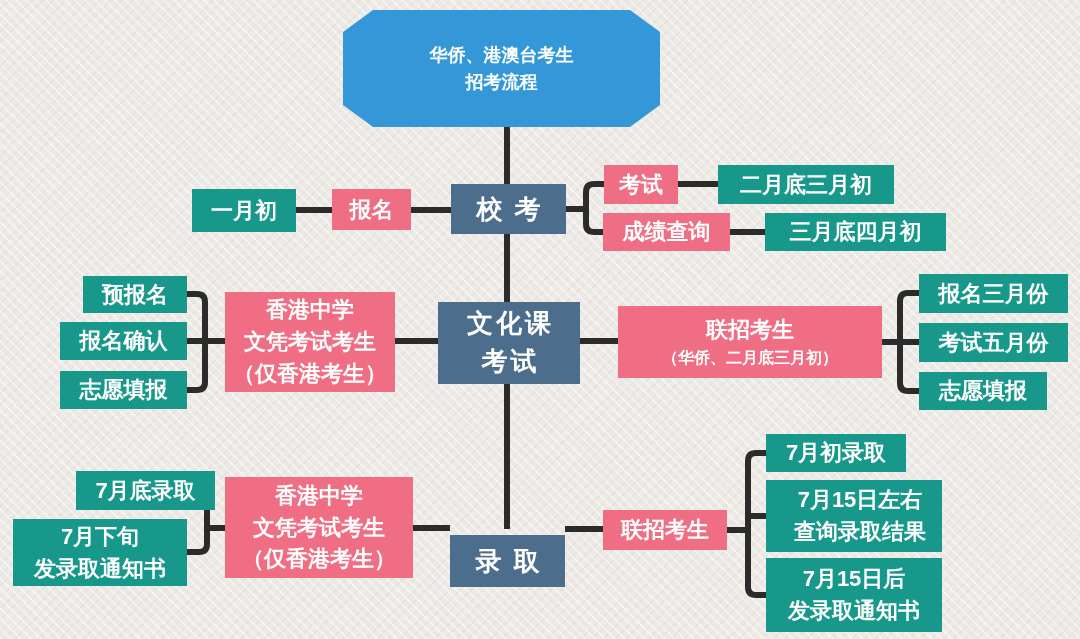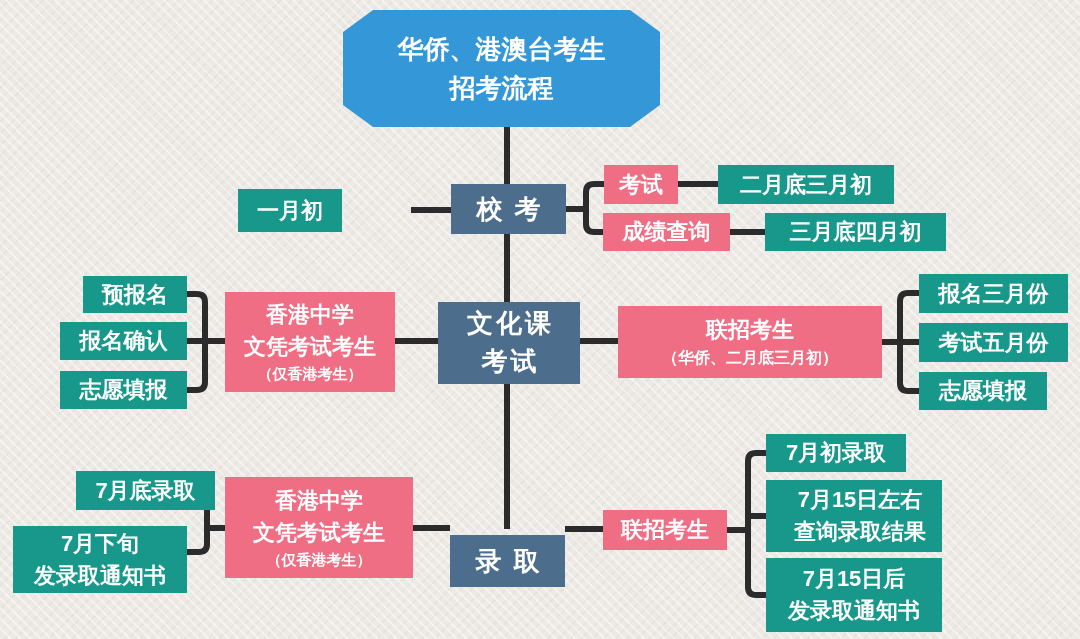--- a/index.html
+++ b/index.html
@@ -20,28 +20,28 @@
     display:flex;flex-direction:column;align-items:center;justify-content:center;
     color:var(--text,#ffffff);font-weight:bold;text-align:center;
     font-size:22px;line-height:1.25;white-space:nowrap;
   }
   .teal{background:var(--teal,#17988a);}
   .pink{background:var(--pink,#f06e84);}
   .dark{background:var(--dark,#4d6d8c);}
   .blue{background:var(--blue,#3498d8);}
   .octagon{
     clip-path:polygon(0 22px,30px 0,calc(100% - 30px) 0,100% 22px,100% calc(100% - 22px),calc(100% - 30px) 100%,30px 100%,0 calc(100% - 22px));
-    font-size:26px;line-height:1.5;
+    font-size:18px;line-height:1.5;
   }
   .stage-label{font-size:26px;}
   .spaced{letter-spacing:12px;padding-left:12px;}
   .spaced2{letter-spacing:3px;padding-left:3px;}
   .ml{line-height:1.45;}
   .sub16{font-size:16px;font-weight:bold;}
-  .sub17{font-size:15px;font-weight:bold;}
+  .sub17{font-size:22px;font-weight:bold;}
 </style>
 </head>
 <body>
 
 <div class="canvas">
 
   <svg class="wires" viewBox="0 0 1080 639" aria-hidden="true">
     <path d="M507,122 L507,529"></path>
     <path d="M296,210 H332"></path>
     <path d="M411,210 H451"></path>
@@ -63,22 +63,25 @@
     <path d="M727,530 H748"></path>
     <path d="M766,453 H756 Q748,453 748,461 V587 Q748,595 756,595 H766"></path>
     <path d="M748,516 H766"></path>
   </svg>
 
   <div class="node blue octagon" style="left:343px;top:10px;width:317px;height:117px;">
     <span>华侨、港澳台考生</span>
     <span>招考流程</span>
   </div>
 
-  <div class="node teal" style="left:192px;top:189px;width:104px;height:43px;margin-left:46px;">
+  <div class="node teal" style="left:192px;top:189px;width:104px;height:43px;">
     <span>一月初</span>
+  </div>
+  <div class="node pink" style="left:332px;top:189px;width:79px;height:41px;">
+    <span>报名</span>
   </div>
   <div class="node dark" style="left:451px;top:184px;width:115px;height:50px;">
     <span class="stage-label spaced">校考</span>
   </div>
   <div class="node pink" style="left:604px;top:165px;width:74px;height:39px;">
     <span>考试</span>
   </div>
   <div class="node teal" style="left:718px;top:165px;width:176px;height:39px;">
     <span>二月底三月初</span>
   </div>
@@ -117,21 +120,21 @@
   <div class="node teal" style="left:919px;top:323px;width:149px;height:39px;">
     <span>考试五月份</span>
   </div>
   <div class="node teal" style="left:919px;top:372px;width:128px;height:38px;">
     <span>志愿填报</span>
   </div>
 
   <div class="node teal" style="left:48px;top:471px;width:139px;height:39px;margin-left:28px;">
     <span>7月底录取</span>
   </div>
-  <div class="node teal ml" style="left:13px;top:519px;width:174px;height:67px;margin-top:7px;">
+  <div class="node teal ml" style="left:13px;top:519px;width:174px;height:67px;">
     <span>7月下旬</span>
     <span>发录取通知书</span>
   </div>
   <div class="node pink ml" style="left:225px;top:477px;width:188px;height:101px;">
     <span>香港中学</span>
     <span>文凭考试考生</span>
     <span class="sub17">（仅香港考生）</span>
   </div>
   <div class="node dark" style="left:450px;top:503px;width:115px;height:52px;margin-top:32px;">
     <span class="stage-label spaced">录取</span>

